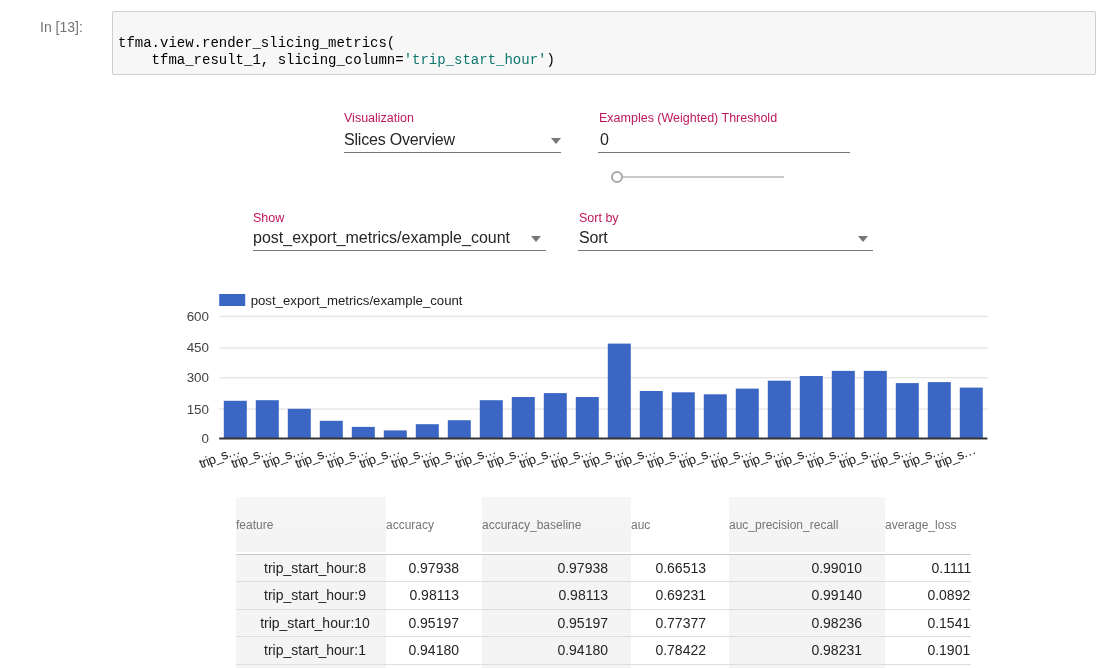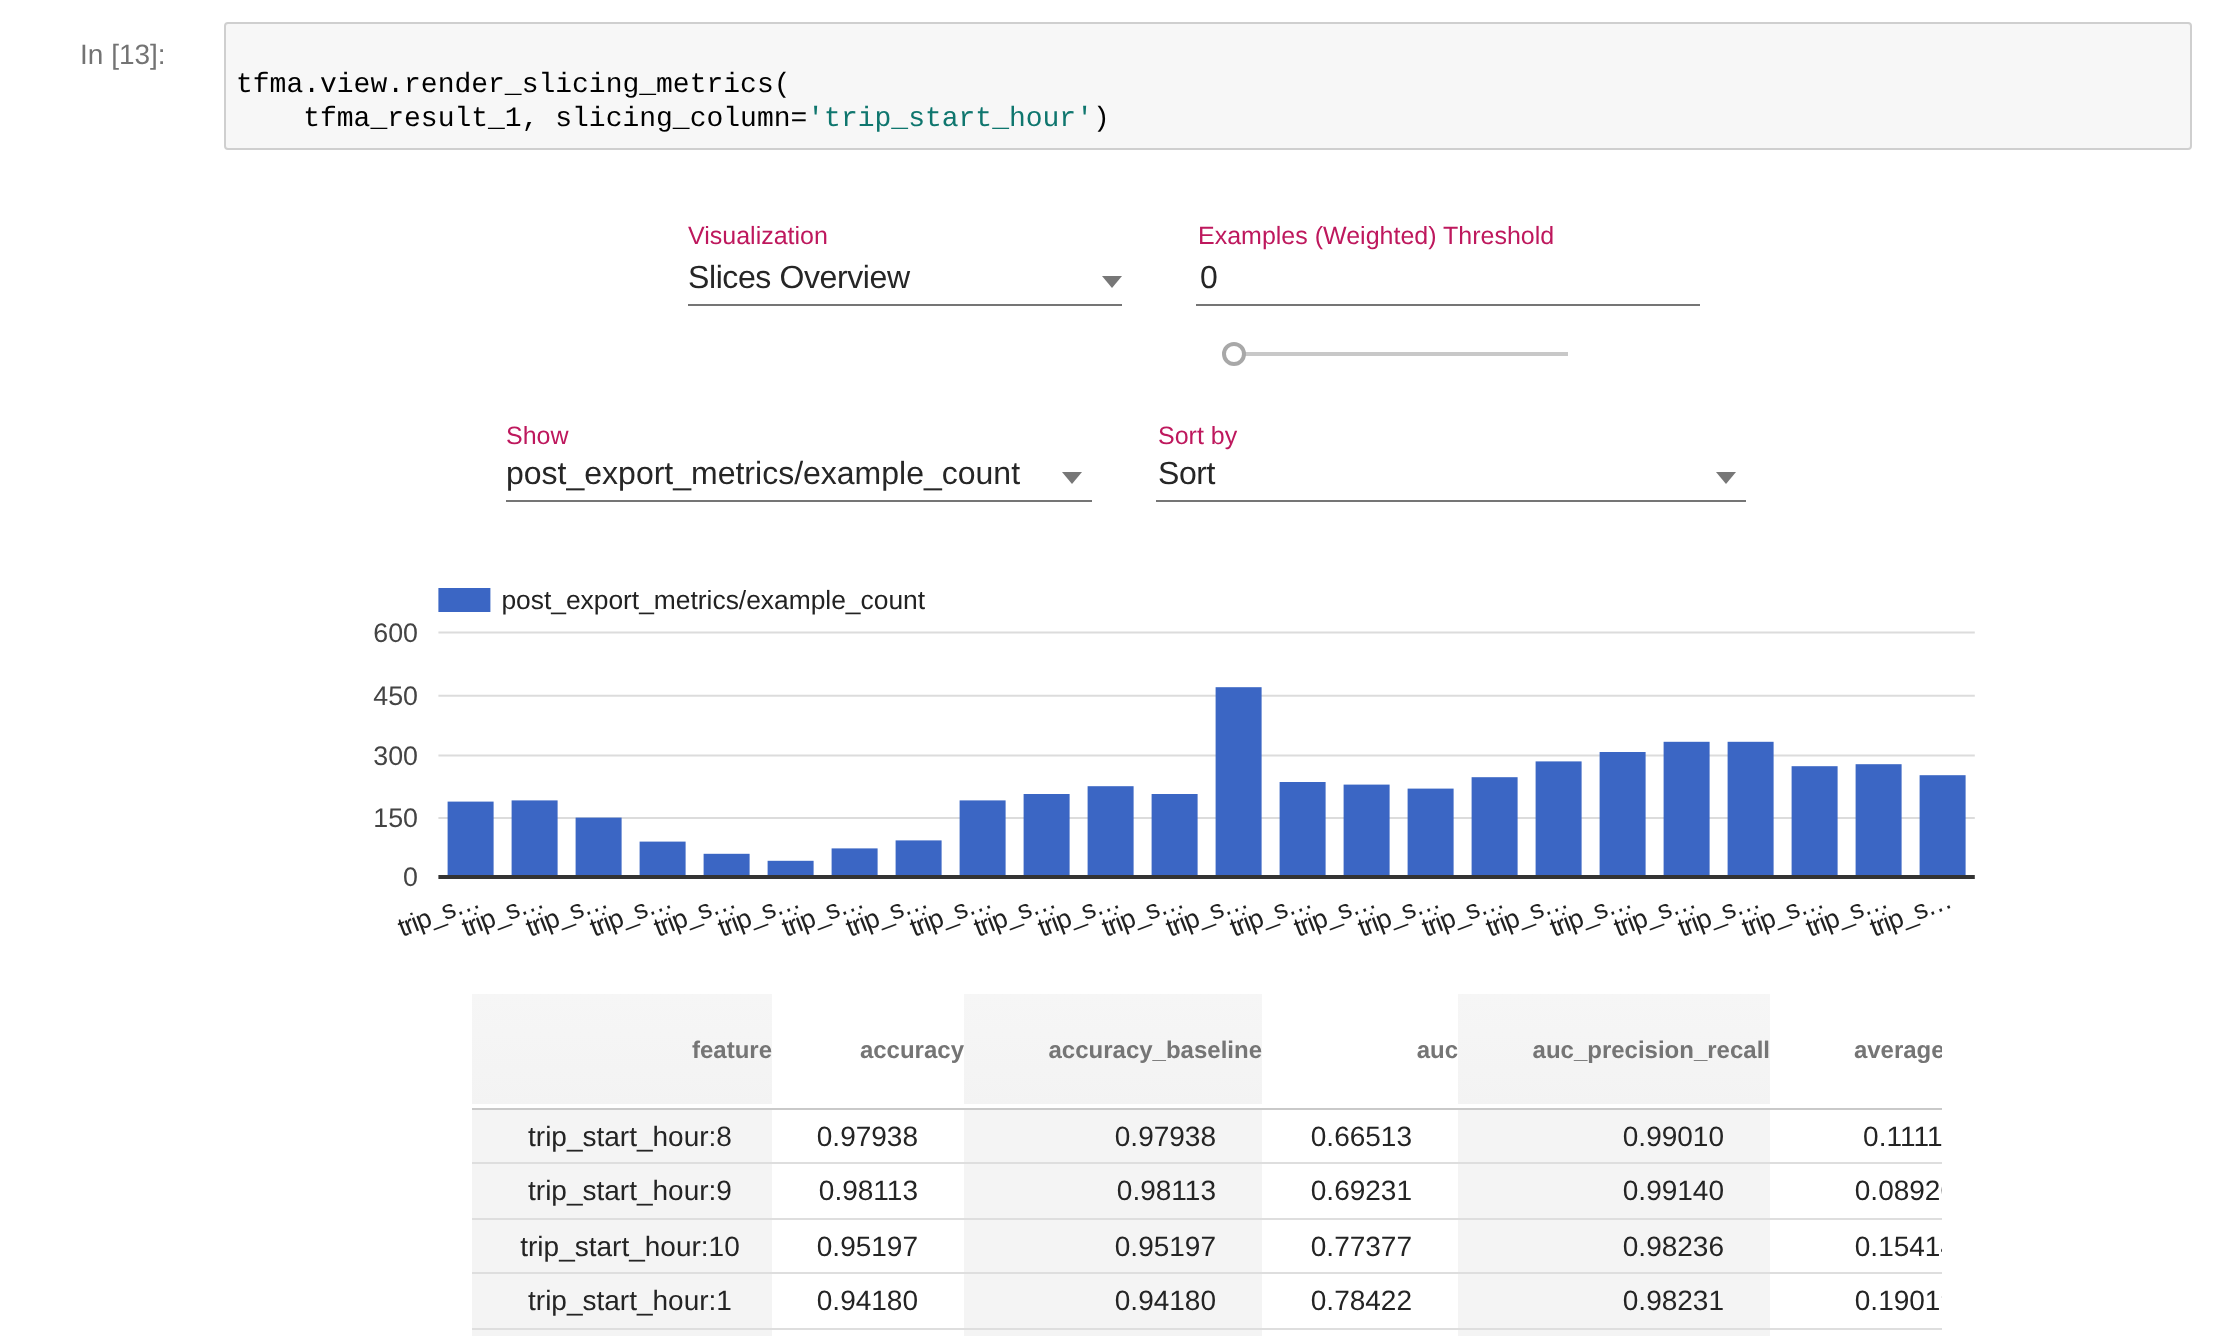--- a/index.html
+++ b/index.html
@@ -13,21 +13,21 @@
   .cm-comment { color:#408080; font-style:italic; }
   .cm-string { color:#0f766e; }
   
   .ctl-label { font-size:12.5px; color:#be185d; }
   .ctl-value { font-size:16px; color:#262626; white-space:nowrap; letter-spacing:-0.2px; }
   .underline { height:1px; background:#757575; }
   .arrow { width:0; height:0; border-left:5px solid transparent; border-right:5px solid transparent; border-top:6px solid #777; }
   
   .tblwrap { overflow:hidden; }
   table { border-collapse:collapse; table-layout:fixed; }
-  th { font-weight:bold; font-size:12px; color:#757575; text-align:right; height:57px; border-bottom:1px solid #c9c9c9; background:#fff; box-shadow: inset 0 -2px 0 #fff; }
+  th { font-weight:normal; font-size:12px; color:#757575; text-align:left; height:57px; border-bottom:1px solid #c9c9c9; background:#fff; box-shadow: inset 0 -2px 0 #fff; }
   td { font-size:14px; color:#242424; height:27.5px; border-bottom:1px solid #dedede; white-space:nowrap; background:#fff; }
   th.g, td.g { background:#f4f4f4; }
   th.g { background:linear-gradient(#f6f6f6, #f3f3f3); }
   td.num { text-align:right; padding-right:23px; } td.num:last-child { padding-right:25px; }
   td.feat { text-align:center; padding-left:8px; }
 </style>
 </head>
 <body>
 
   <div class="abs prompt" style="left:40px; top:19px;">In [13]:</div>

